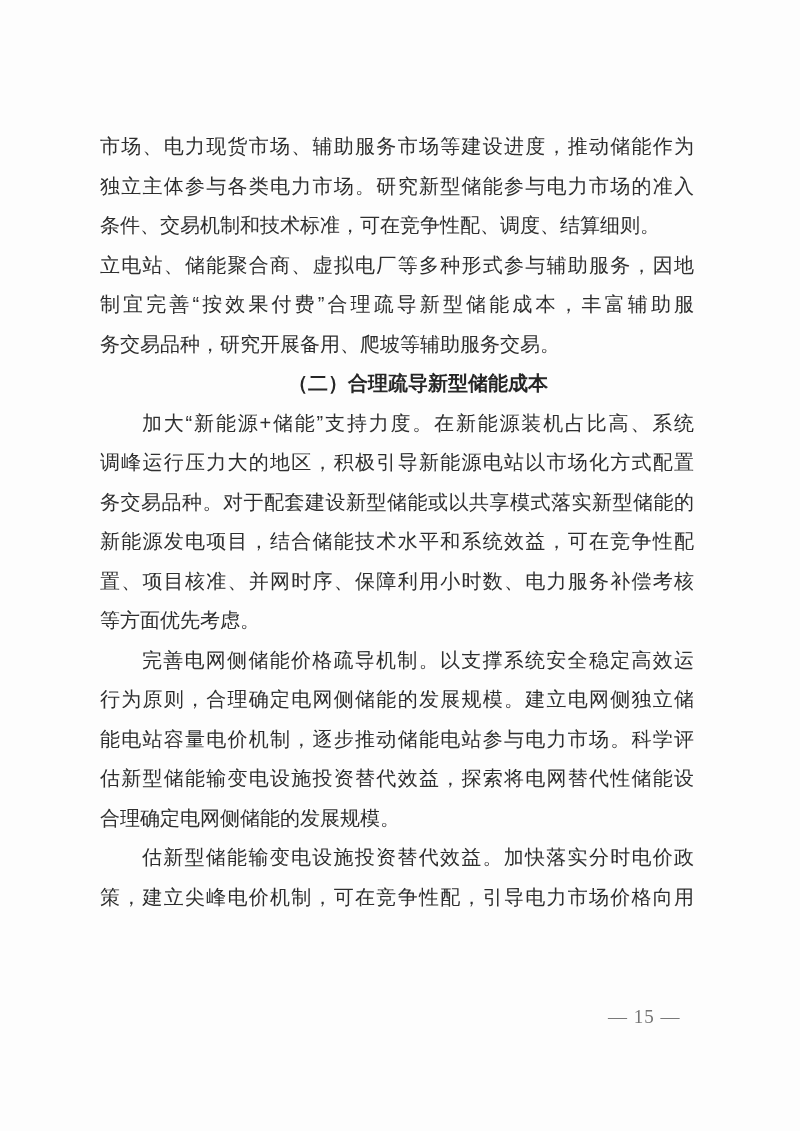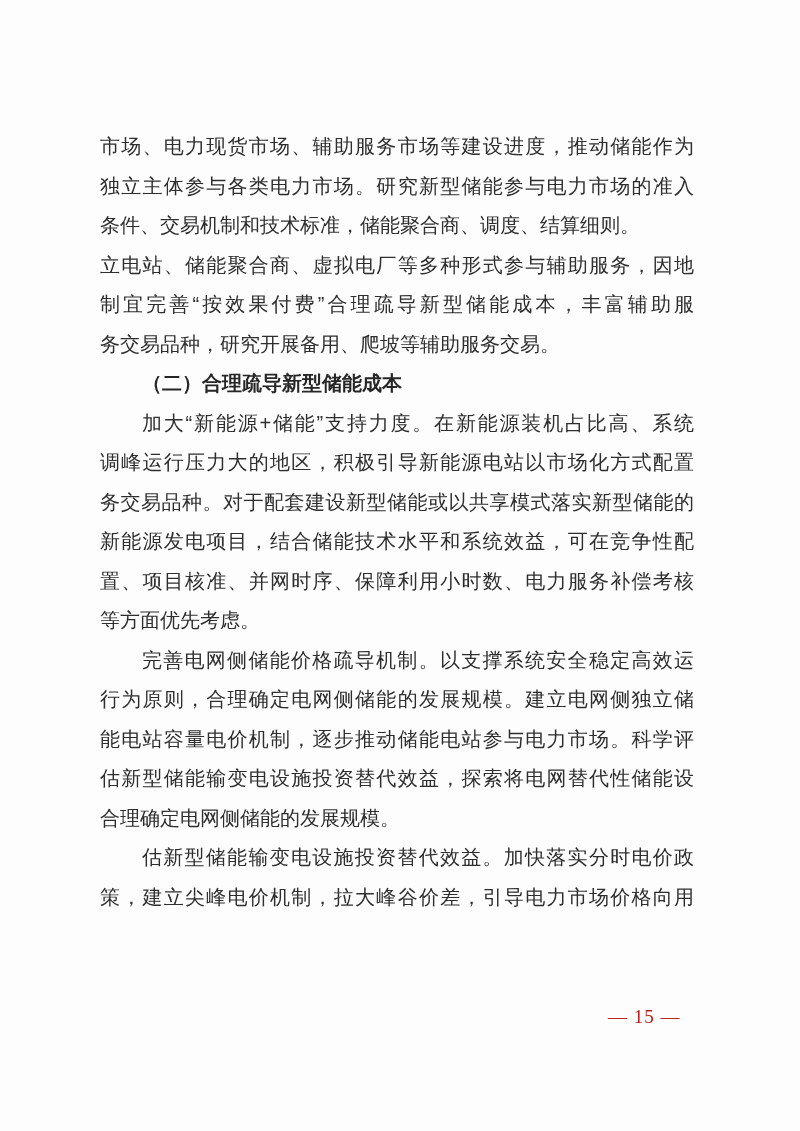--- a/index.html
+++ b/index.html
@@ -29,46 +29,47 @@
     line-height: 39.5px;
     text-align: left;
     overflow: hidden;
   }
   .line.just {
     text-align: justify;
     text-align-last: justify;
   }
   .line.indent {
     text-indent: 42px;
+    text-align: center;
   }
   .paragraph.heading .line {
     font-weight: bold;
     color: #262626;
   }
   .page-number {
     position: absolute;
     left: 608px;
     top: 1006px;
     width: 90px;
     font-family: "Liberation Serif", serif;
     font-size: 19px;
-    color: #b91c1c;
+    color: #737373;
     letter-spacing: 1px;
     white-space: nowrap;
   }
 </style>
 </head>
 <body>
 
 <div class="page">
   <div class="text-block" id="text-block">
       <div class="paragraph">
         <div class="line just">市场、电力现货市场、辅助服务市场等建设进度，推动储能作为</div>
         <div class="line just">独立主体参与各类电力市场。研究新型储能参与电力市场的准入</div>
-        <div class="line">条件、交易机制和技术标准，储能聚合商、调度、结算细则。</div>
+        <div class="line">条件、交易机制和技术标准，可在竞争性配、调度、结算细则。</div>
       </div>
       <div class="paragraph">
         <div class="line just">立电站、储能聚合商、虚拟电厂等多种形式参与辅助服务，因地</div>
         <div class="line just">制宜完善“按效果付费”合理疏导新型储能成本，丰富辅助服</div>
         <div class="line">务交易品种，研究开展备用、爬坡等辅助服务交易。</div>
       </div>
       <div class="paragraph heading">
         <div class="line indent">（二）合理疏导新型储能成本</div>
       </div>
       <div class="paragraph">
@@ -81,17 +82,17 @@
       </div>
       <div class="paragraph">
         <div class="line just indent">完善电网侧储能价格疏导机制。以支撑系统安全稳定高效运</div>
         <div class="line just">行为原则，合理确定电网侧储能的发展规模。建立电网侧独立储</div>
         <div class="line just">能电站容量电价机制，逐步推动储能电站参与电力市场。科学评</div>
         <div class="line just">估新型储能输变电设施投资替代效益，探索将电网替代性储能设</div>
         <div class="line">合理确定电网侧储能的发展规模。</div>
       </div>
       <div class="paragraph">
         <div class="line just indent">估新型储能输变电设施投资替代效益。加快落实分时电价政</div>
-        <div class="line just">策，建立尖峰电价机制，拉大峰谷价差，引导电力市场价格向用</div>
+        <div class="line just">策，建立尖峰电价机制，可在竞争性配，引导电力市场价格向用</div>
       </div>
     </div>
   <div class="page-number">— 15 —</div>
 </div>
 
 </body></html>

